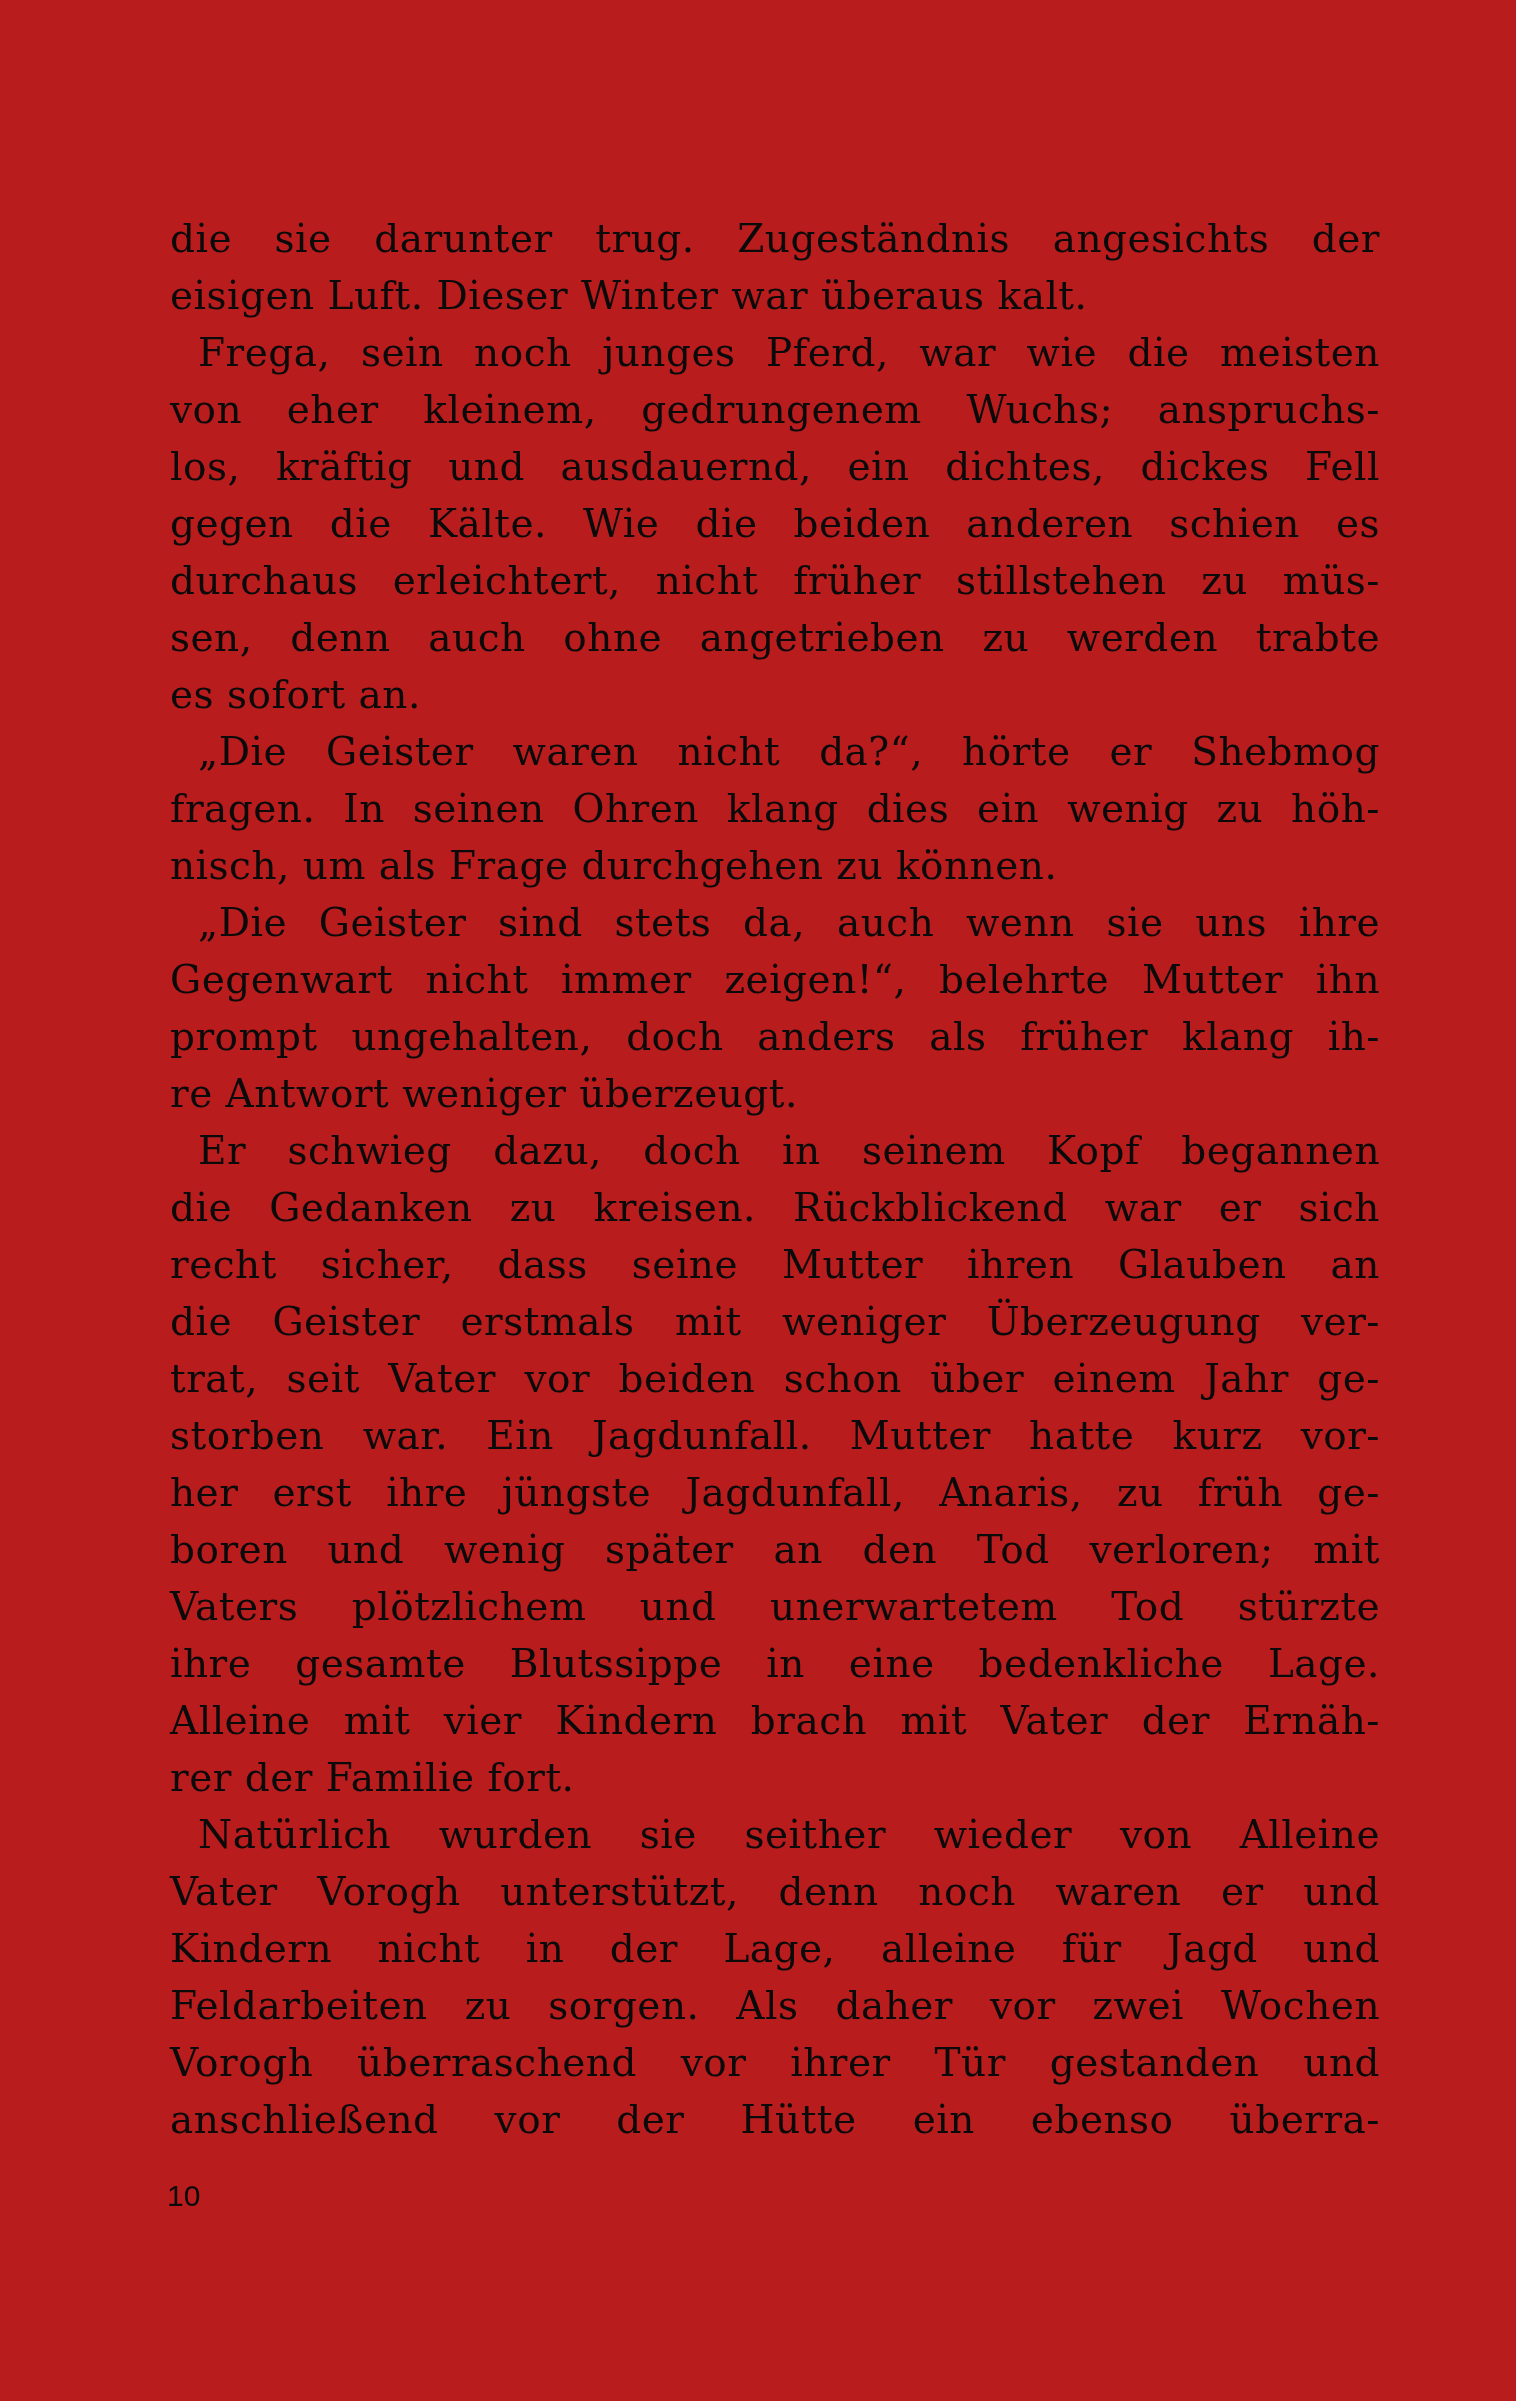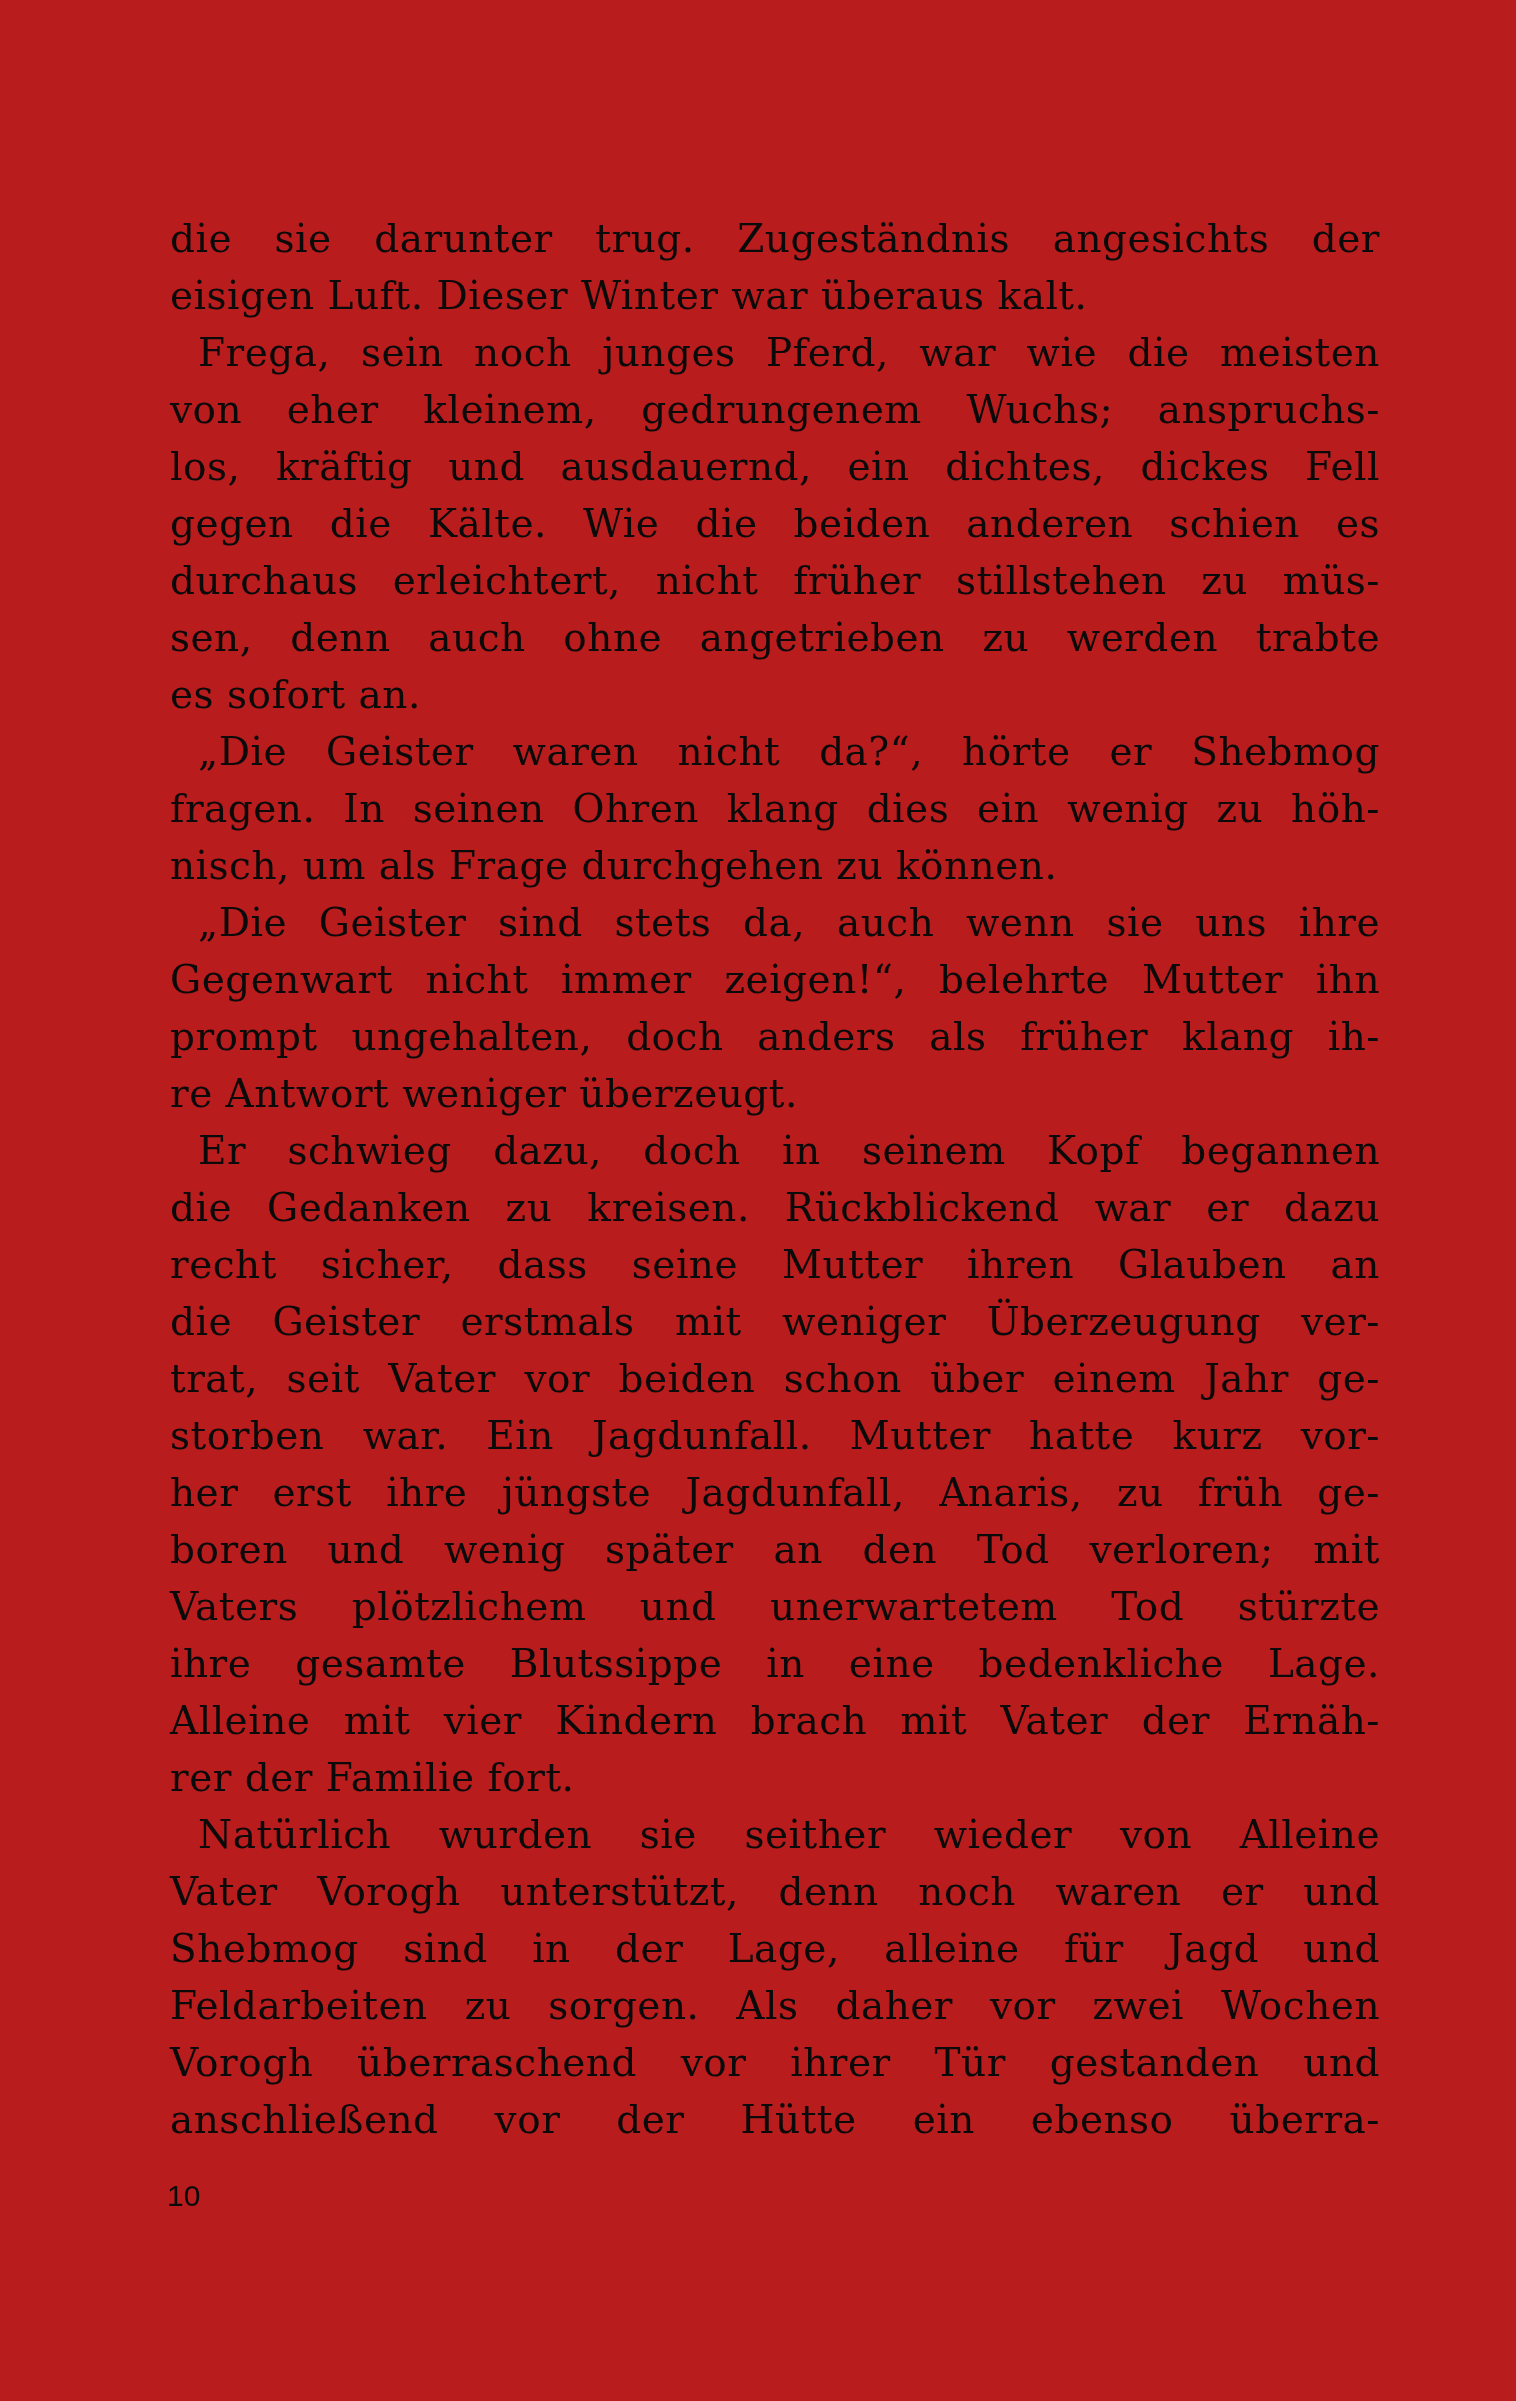--- a/index.html
+++ b/index.html
@@ -72,36 +72,36 @@
         <div class="line endline">nisch, um als Frage durchgehen zu können.</div>
       </div>
       <div class="paragraph">
         <div class="line indent">„Die Geister sind stets da, auch wenn sie uns ihre</div>
         <div class="line">Gegenwart nicht immer zeigen!“, belehrte Mutter ihn</div>
         <div class="line">prompt ungehalten, doch anders als früher klang ih-</div>
         <div class="line endline">re Antwort weniger überzeugt.</div>
       </div>
       <div class="paragraph">
         <div class="line indent">Er schwieg dazu, doch in seinem Kopf begannen</div>
-        <div class="line">die Gedanken zu kreisen. Rückblickend war er dazu</div>
+        <div class="line">die Gedanken zu kreisen. Rückblickend war er sich</div>
         <div class="line">recht sicher, dass seine Mutter ihren Glauben an</div>
         <div class="line">die Geister erstmals mit weniger Überzeugung ver-</div>
         <div class="line">trat, seit Vater vor beiden schon über einem Jahr ge-</div>
         <div class="line">storben war. Ein Jagdunfall. Mutter hatte kurz vor-</div>
         <div class="line">her erst ihre jüngste Jagdunfall, Anaris, zu früh ge-</div>
         <div class="line">boren und wenig später an den Tod verloren; mit</div>
         <div class="line">Vaters plötzlichem und unerwartetem Tod stürzte</div>
         <div class="line">ihre gesamte Blutssippe in eine bedenkliche Lage.</div>
         <div class="line">Alleine mit vier Kindern brach mit Vater der Ernäh-</div>
         <div class="line endline">rer der Familie fort.</div>
       </div>
       <div class="paragraph">
         <div class="line indent">Natürlich wurden sie seither wieder von Alleine</div>
         <div class="line">Vater Vorogh unterstützt, denn noch waren er und</div>
-        <div class="line">Shebmog sind in der Lage, alleine für Jagd und</div>
+        <div class="line">Kindern nicht in der Lage, alleine für Jagd und</div>
         <div class="line">Feldarbeiten zu sorgen. Als daher vor zwei Wochen</div>
         <div class="line">Vorogh überraschend vor ihrer Tür gestanden und</div>
         <div class="line">anschließend vor der Hütte ein ebenso überra-</div>
       </div>
     </div>
   <div class="page-number">10</div>
 </div>
 
 
 </body></html>

